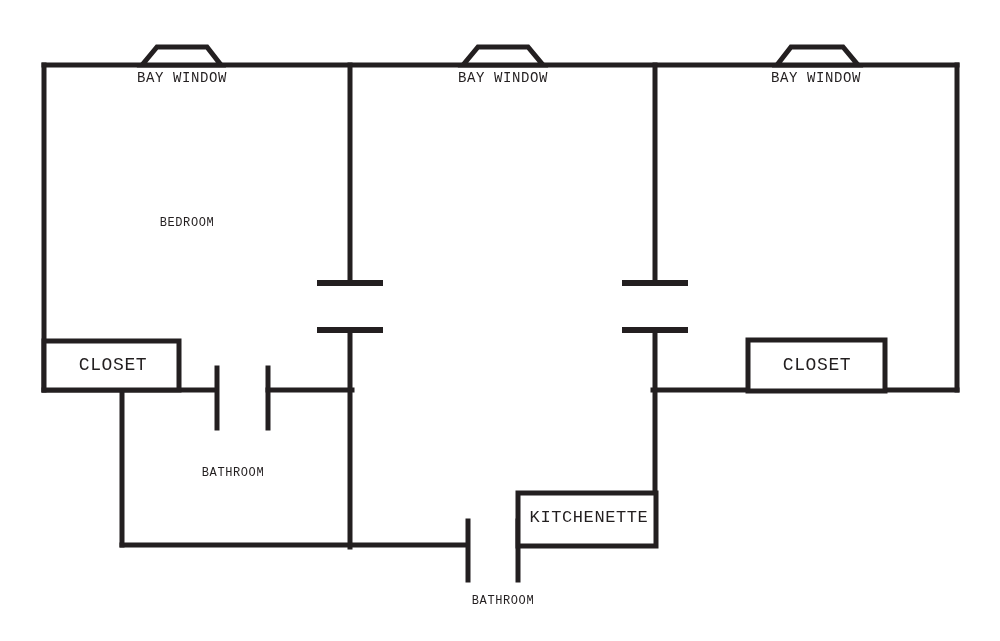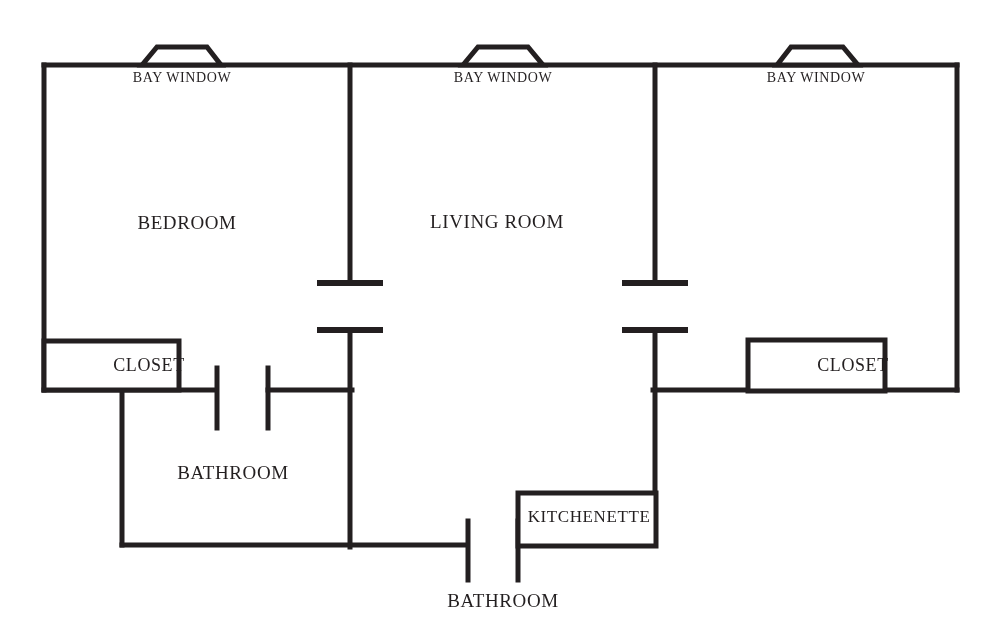--- a/index.html
+++ b/index.html
@@ -5,21 +5,21 @@
   html, body {
     margin: 0;
     padding: 0;
     background: var(--bg, #ffffff);
   }
   #floorplan {
     position: relative;
     width: 1000px;
     height: 641px;
     background: var(--bg, #ffffff);
-    font-family: Liberation Serif, serif;
+    font-family: Liberation Mono, monospace;
     color: var(--line, #231f20);
     overflow: hidden;
   }
   #walls-svg {
     position: absolute;
     left: 0;
     top: 0;
   }
   .w {
     stroke: var(--line, #231f20);
@@ -45,23 +45,23 @@
     fill: var(--bg, #ffffff);
   }
   .label {
     position: absolute;
     transform: translate(-50%, -50%);
     white-space: nowrap;
     letter-spacing: 0.6px;
     color: var(--line, #231f20);
     user-select: none;
   }
-  .lbl-room  { font-size: 19px; }
+  .lbl-room  { font-size: 12px; }
   .lbl-bay   { font-size: 14px; }
-  .lbl-closet{ font-size: 18px; margin-left: 36px; }
+  .lbl-closet{ font-size: 18px; }
   .lbl-kitch { font-size: 17px; }
 </style>
 </head>
 <body>
 
 <div id="floorplan">
 
   <svg id="walls-svg" width="1000" height="641" viewBox="0 0 1000 641">
 
     <g>
@@ -112,21 +112,20 @@
       <rect class="box" x="748" y="340" width="137" height="51"></rect>
       <rect class="box" x="518" y="493" width="138" height="53"></rect>
     </g>
   </svg>
 
   <div class="label lbl-bay" style="left:182px; top:78px;">BAY WINDOW</div>
   <div class="label lbl-bay" style="left:503px; top:78px;">BAY WINDOW</div>
   <div class="label lbl-bay" style="left:816px; top:78px;">BAY WINDOW</div>
 
   <div class="label lbl-room" style="left:187px; top:223px;">BEDROOM</div>
-  <div class="label lbl-room" style="left:497px; top:222px;">LIVING ROOM</div>
 
   <div class="label lbl-closet" style="left:113px; top:365px;">CLOSET</div>
   <div class="label lbl-closet" style="left:817px; top:365px;">CLOSET</div>
 
   <div class="label lbl-room" style="left:233px; top:473px;">BATHROOM</div>
   <div class="label lbl-kitch" style="left:589px; top:517px;">KITCHENETTE</div>
   <div class="label lbl-room" style="left:503px; top:601px;">BATHROOM</div>
 
 </div>
 

